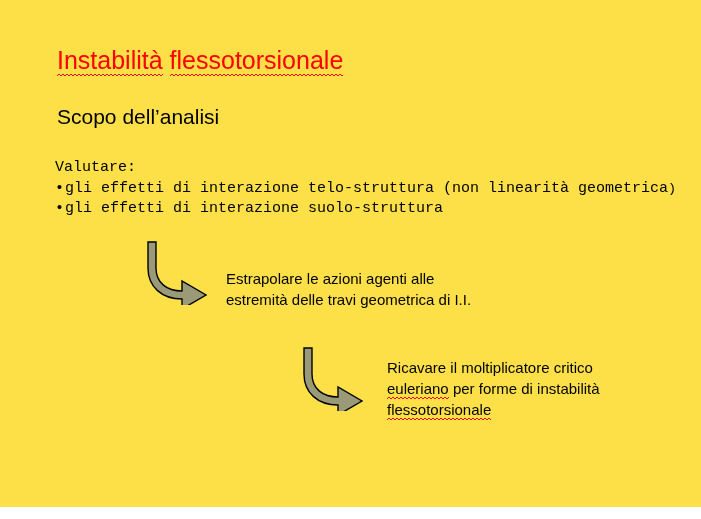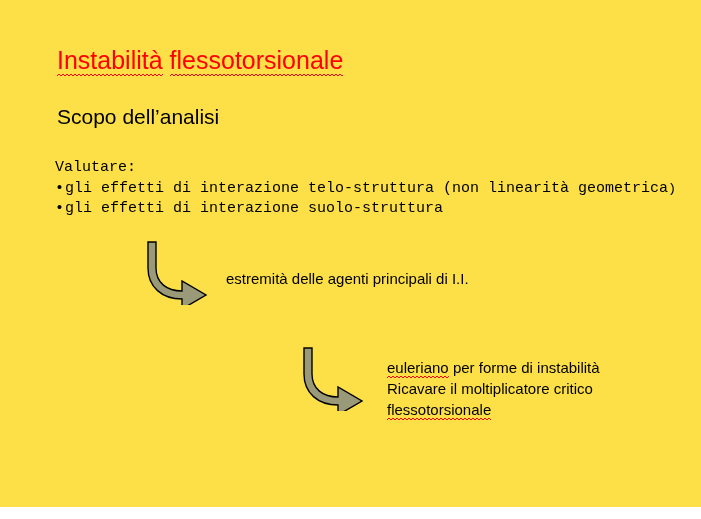--- a/index.html
+++ b/index.html
@@ -122,39 +122,40 @@
     <span class="line"><span class="bullet-dot">•</span><span>gli effetti di interazione suolo-struttura</span></span>
   </div>
 
   <div class="bent-arrow" style="left:140px; top:239px; width:76px; height:66px;">
     <svg width="76" height="66" viewBox="0 0 76 66">
       <path d="M7,5 L7,31 C7,46 18,54 33,54 L33,44 L57,58 L33,72 L33,62 C13,62 -1,50 -1,31 L-1,5 Z" transform="translate(9,-2)" fill="#9a9a78" stroke="#000000" stroke-width="1.4" stroke-linejoin="miter"></path>
     </svg>
   </div>
 
   <div class="callout" style="left:226px; top:268px;">
-    <span class="line">estremità delle agenti principali di I.I.</span>
+    <span class="line">Estrapolare le azioni agenti alle</span>
+    <span class="line">estremità delle travi geometrica di I.I.</span>
   </div>
 
   <div class="bent-arrow" style="left:296px; top:345px; width:76px; height:66px;">
     <svg width="76" height="66" viewBox="0 0 76 66">
       <path d="M7,5 L7,31 C7,46 18,54 33,54 L33,44 L57,58 L33,72 L33,62 C13,62 -1,50 -1,31 L-1,5 Z" transform="translate(9,-2)" fill="#9a9a78" stroke="#000000" stroke-width="1.4" stroke-linejoin="miter"></path>
     </svg>
   </div>
 
   <div class="callout" style="left:387px; top:357px;">
+    <span class="line">Ricavare il moltiplicatore critico</span>
     <span class="line"><span class="misspelled">
         <span>euleriano</span>
         <span class="squiggle" style="left:0; right:0; bottom:-1px; width:100%;">
           <svg width="70" height="4" viewBox="0 0 70 4" preserveAspectRatio="none">
             <path d="M0,3 L2,1 L4,3 L6,1 L8,3 L10,1 L12,3 L14,1 L16,3 L18,1 L20,3 L22,1 L24,3 L26,1 L28,3 L30,1 L32,3 L34,1 L36,3 L38,1 L40,3 L42,1 L44,3 L46,1 L48,3 L50,1 L52,3 L54,1 L56,3 L58,1 L60,3 L62,1 L64,3 L66,1 L68,3 L70,1" stroke="#ff0000" stroke-width="1" fill="none"></path>
           </svg>
         </span>
       </span><span> per forme di instabilità</span></span>
-    <span class="line">Ricavare il moltiplicatore critico</span>
     <span class="line"><span class="misspelled">
         <span>flessotorsionale</span>
         <span class="squiggle" style="left:0; right:0; bottom:-1px; width:100%;">
           <svg width="120" height="4" viewBox="0 0 120 4" preserveAspectRatio="none">
             <path d="M0,3 L2,1 L4,3 L6,1 L8,3 L10,1 L12,3 L14,1 L16,3 L18,1 L20,3 L22,1 L24,3 L26,1 L28,3 L30,1 L32,3 L34,1 L36,3 L38,1 L40,3 L42,1 L44,3 L46,1 L48,3 L50,1 L52,3 L54,1 L56,3 L58,1 L60,3 L62,1 L64,3 L66,1 L68,3 L70,1 L72,3 L74,1 L76,3 L78,1 L80,3 L82,1 L84,3 L86,1 L88,3 L90,1 L92,3 L94,1 L96,3 L98,1 L100,3 L102,1 L104,3 L106,1 L108,3 L110,1 L112,3 L114,1 L116,3 L118,1 L120,3" stroke="#ff0000" stroke-width="1" fill="none"></path>
           </svg>
         </span>
       </span></span>
   </div>
 

